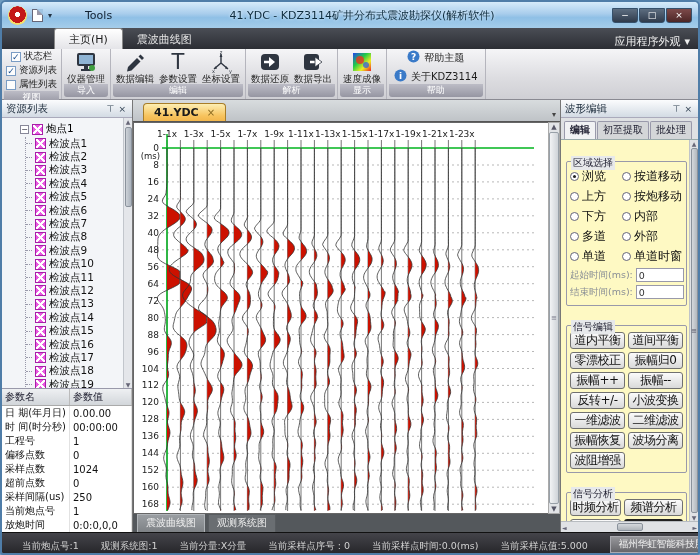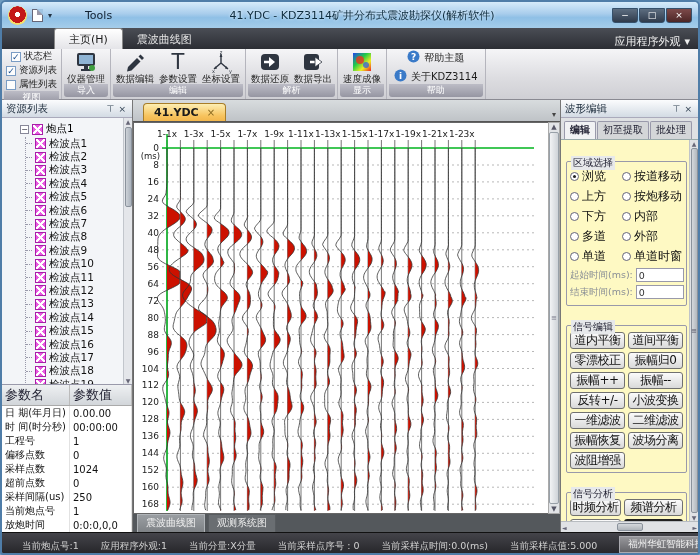--- a/index.html
+++ b/index.html
@@ -45,21 +45,21 @@
 .expander{width:9px;height:9px;border:1px solid #889;background:#fff;font-size:8px;line-height:7px;text-align:center;color:#334}
 .geoicon{width:11px;height:11px;flex:0 0 11px;border:1px solid #a81ea8;background:linear-gradient(45deg,transparent 40%,#fff 40% 60%,transparent 60%),linear-gradient(-45deg,transparent 40%,#fff 40% 60%,transparent 60%),#e85ae0}
 .tree-kids{margin-left:13px;border-left:1px dotted #99a}
 .tree-item{display:flex;align-items:center;gap:3px;height:13.4px;white-space:nowrap;color:#111}
 .tree-item::before{content:"";width:6px;border-top:1px dotted #99a}
 .tscroll{position:absolute;right:0;top:0;bottom:0;width:9px;background:#e4e6ea;border-left:1px solid #c2c6cc;font-size:6px;color:#667;display:flex;flex-direction:column;align-items:center}
 .tscroll .thumb{width:7px;height:80px;margin-top:2px;background:linear-gradient(90deg,#cdd2d8,#aab2bc);border:1px solid #8a929c;border-radius:2px}
 .tscroll .sp{flex:1}
 .ptable{flex:0 0 134px;border-top:1px solid #99a;font-size:10px;background:#fff}
 .ptable table{width:100%;border-collapse:collapse}
-.ptable th{background:linear-gradient(#eef0f2,#d2d6da);font-weight:normal;text-align:left;font-size:13px;padding:1px 3px;border-right:1px solid #bbb;border-bottom:1px solid #aaa;color:#223}
+.ptable th{background:linear-gradient(#eef0f2,#d2d6da);font-weight:normal;text-align:left;font-size:10px;padding:1px 3px;border-right:1px solid #bbb;border-bottom:1px solid #aaa;color:#223}
 .ptable td{padding:0 3px;height:13px;border-right:1px solid #e2e2e2;color:#111;white-space:nowrap}
 
 .cpanel{flex:1;display:flex;flex-direction:column;min-width:0;background:#c2c6ca}
 .doctabs{height:22px;flex:0 0 22px;display:flex;align-items:flex-end;padding-left:10px;background:linear-gradient(#d8dcde,#bfc3c7);border-bottom:1px solid #555}
 .dtab{background:linear-gradient(#fdeeb2,#f7c35d 70%,#f2b74d);border:1px solid #a87d28;border-bottom:none;border-radius:4px 4px 0 0;font-size:11px;font-weight:bold;color:#1a1a1a;padding:2px 10px;display:flex;gap:8px;align-items:center}
 .dtab .dclose{font-weight:normal;font-size:10px;color:#8a6a20}
 .doctabs .sp{flex:1}
 .dcaret{font-size:8px;color:#444;padding:0 4px 2px 0}
 .chartrow{flex:1;display:flex;min-height:0}
 .chart{flex:1;background:#fff;border:1px solid #666;border-right:none;overflow:hidden}
@@ -684,21 +684,21 @@
         <span>◄</span>
         <div class="thumb"></div>
         <span>►</span>
       </div>
     </div>
   </div>
 
   <div class="statusbar">
     <span id="status-items" style="display:flex">
         <span class="sitem">当前炮点号:1</span>
-        <span class="sitem">应用程序外观:1</span>
+        <span class="sitem">观测系统图:1</span>
         <span class="sitem">当前分量:X分量</span>
         <span class="sitem">当前采样点序号 : 0</span>
         <span class="sitem">当前采样点时间:0.0(ms)</span>
         <span class="sitem">当前采样点值:5.000</span>
       </span>
     <span class="sp"></span>
     <span class="company">福州华虹智能科技股份有限公司</span>
 
   </div>
 

